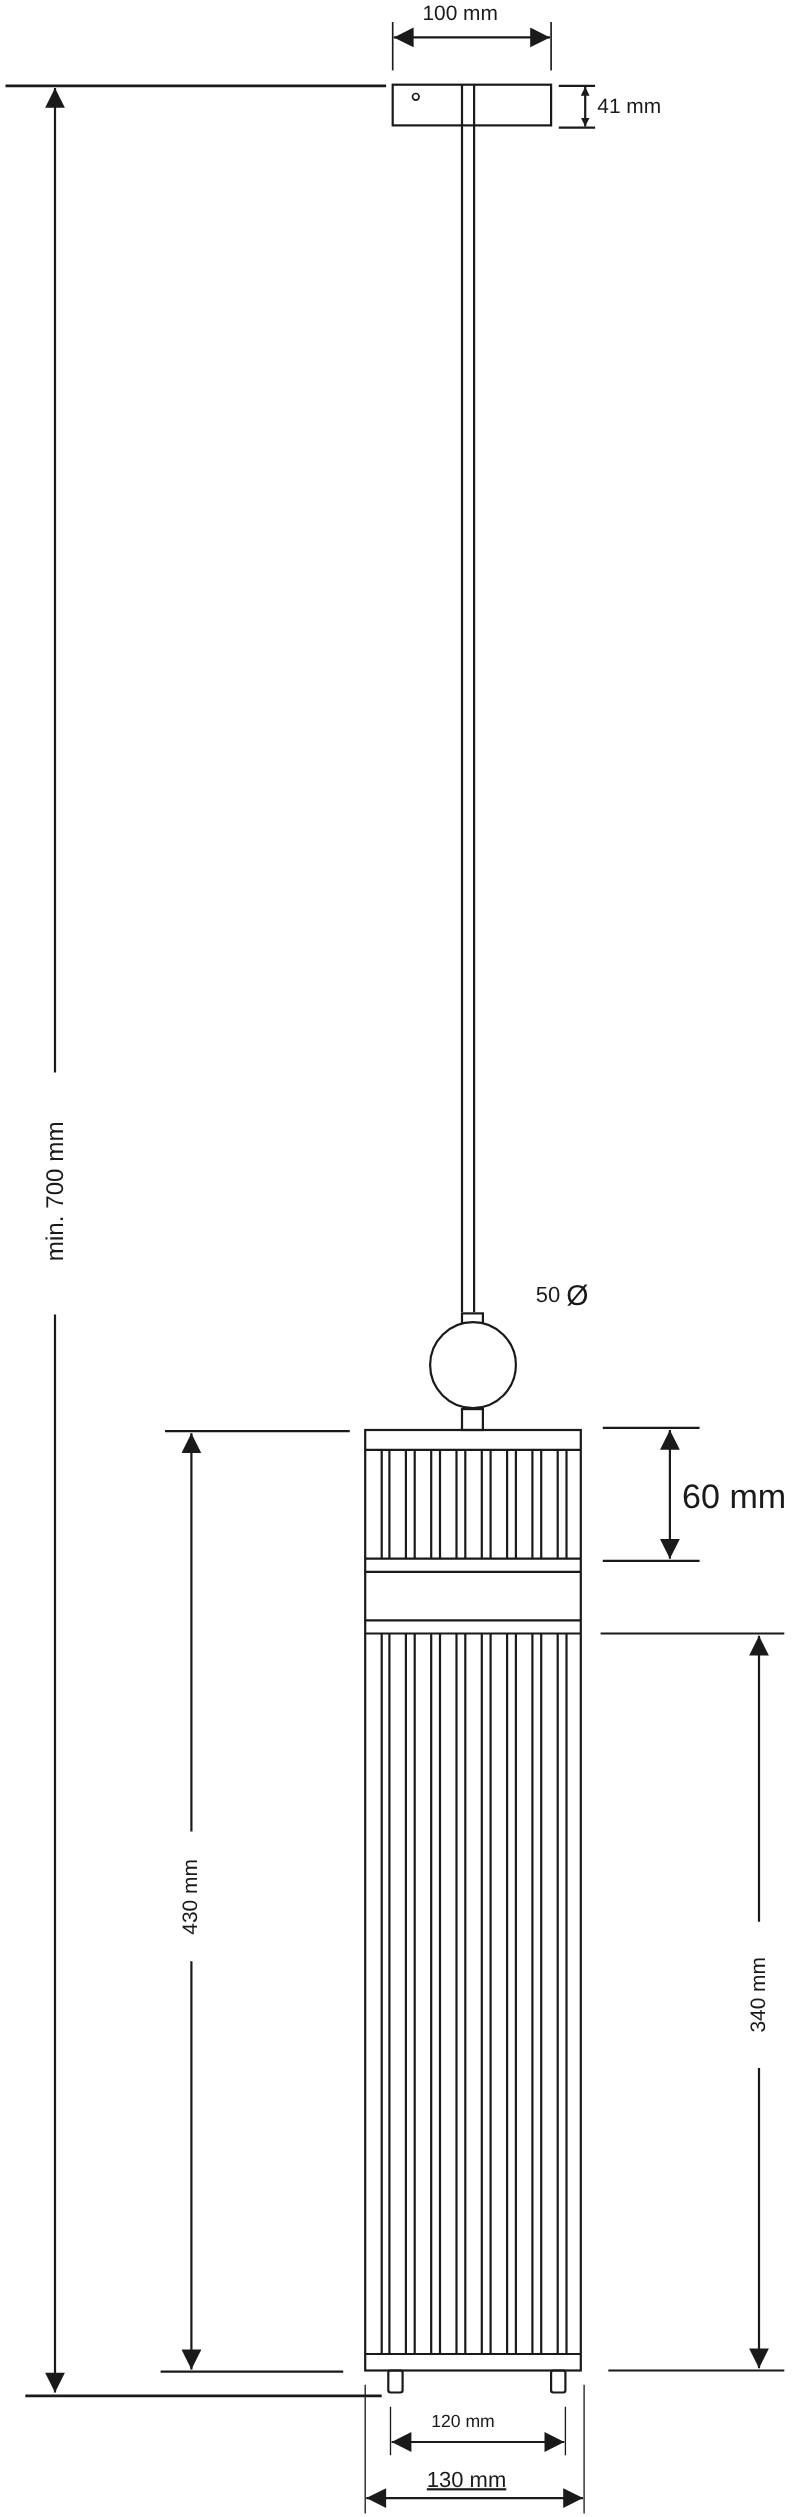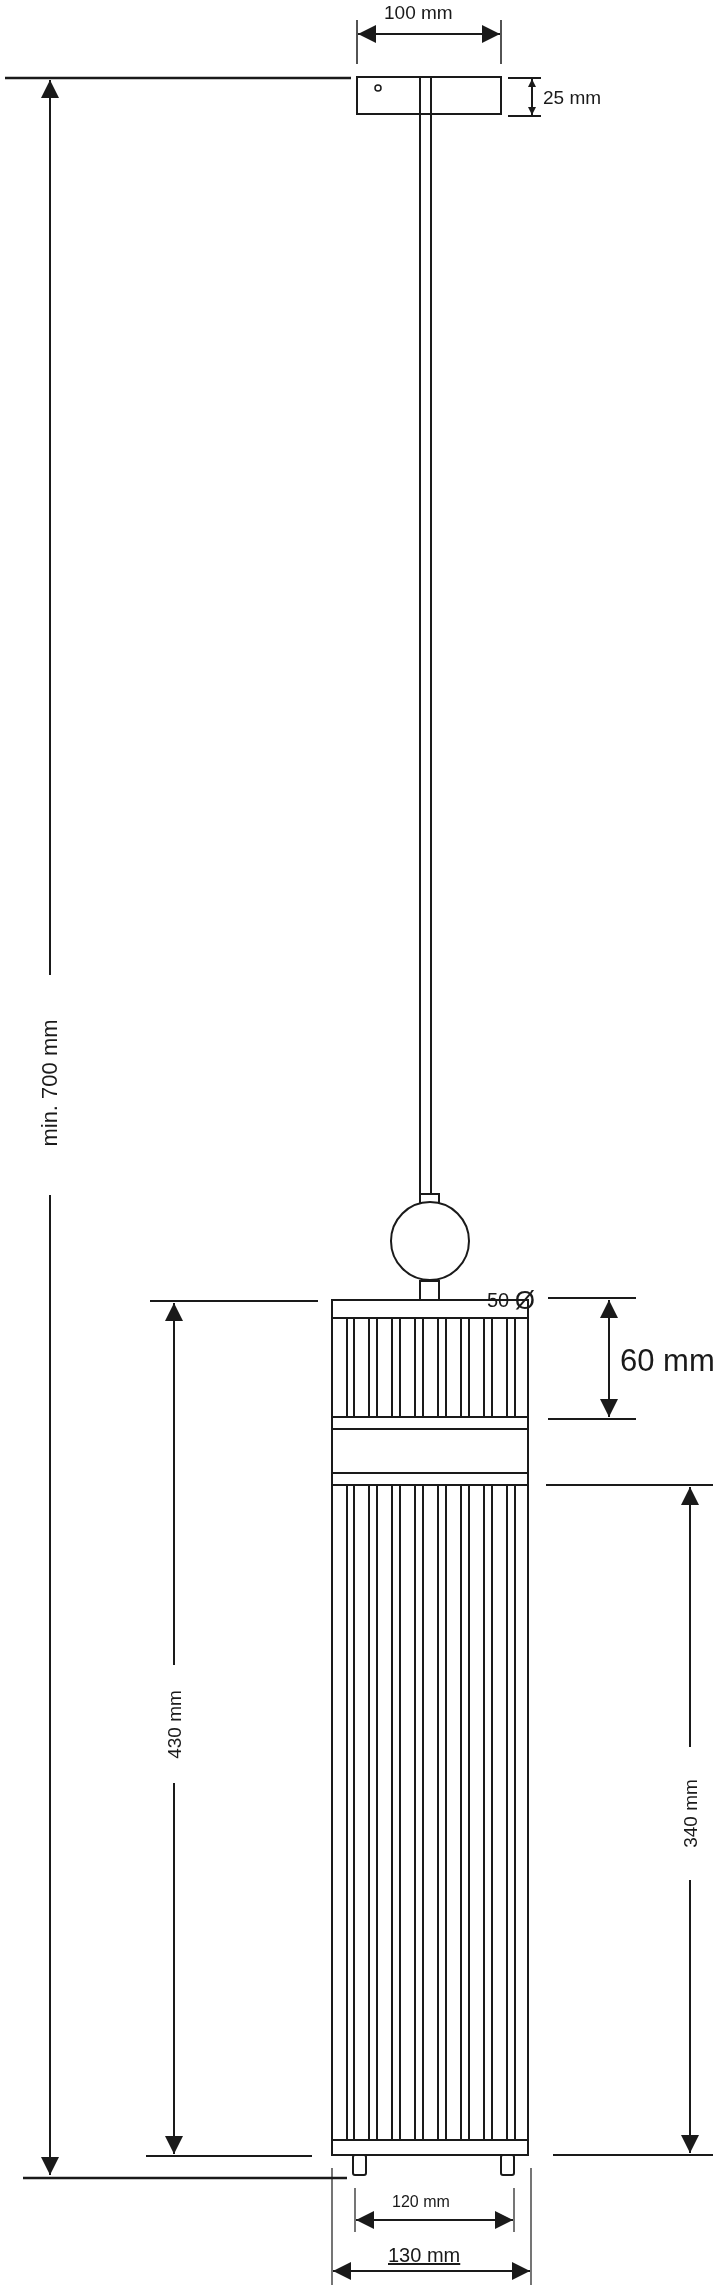--- a/index.html
+++ b/index.html
@@ -140,25 +140,25 @@
 
     <g>
       <line x1="332" y1="2168" x2="332" y2="2285" stroke-width="1.2"></line>
       <line x1="531" y1="2168" x2="531" y2="2285" stroke-width="1.2"></line>
       <line x1="333" y1="2271" x2="530" y2="2271" marker-start="url(#arrL)" marker-end="url(#arrL)"></line>
     </g>
   </g>
 </svg>
 
 <div class="dimtxt" style="left:384px; top:3px; font-size:19px;text-align:right;">100 mm</div>
-<div class="dimtxt" style="left:543px; top:88px; font-size:19px;">25 mm</div>
+<div class="dimtxt" style="left:543px; top:88px; font-size:19px;">41 mm</div>
 
 <div class="dimtxt vert" style="left:-15px; top:1072px; width:130px; text-align:center; font-size:22px;">min. 700 mm</div>
 
-<div class="dimtxt" style="left:487px; top:1287px; font-size:20px;">
+<div class="dimtxt" style="left:487px; top:1164px; font-size:20px;">
   <span>50</span>
   <span style="font-size:26px; vertical-align:-2px;">Ø</span>
 </div>
 
 <div class="dimtxt" style="left:620px; top:1345px; font-size:31px;text-align:right;">60 mm</div>
 
 <div class="dimtxt vert" style="left:124px; top:1715px; width:100px; text-align:center; font-size:19px;">430 mm</div>
 
 <div class="dimtxt vert" style="left:640px; top:1804px; width:100px; text-align:center; font-size:19px;">340 mm</div>
 

